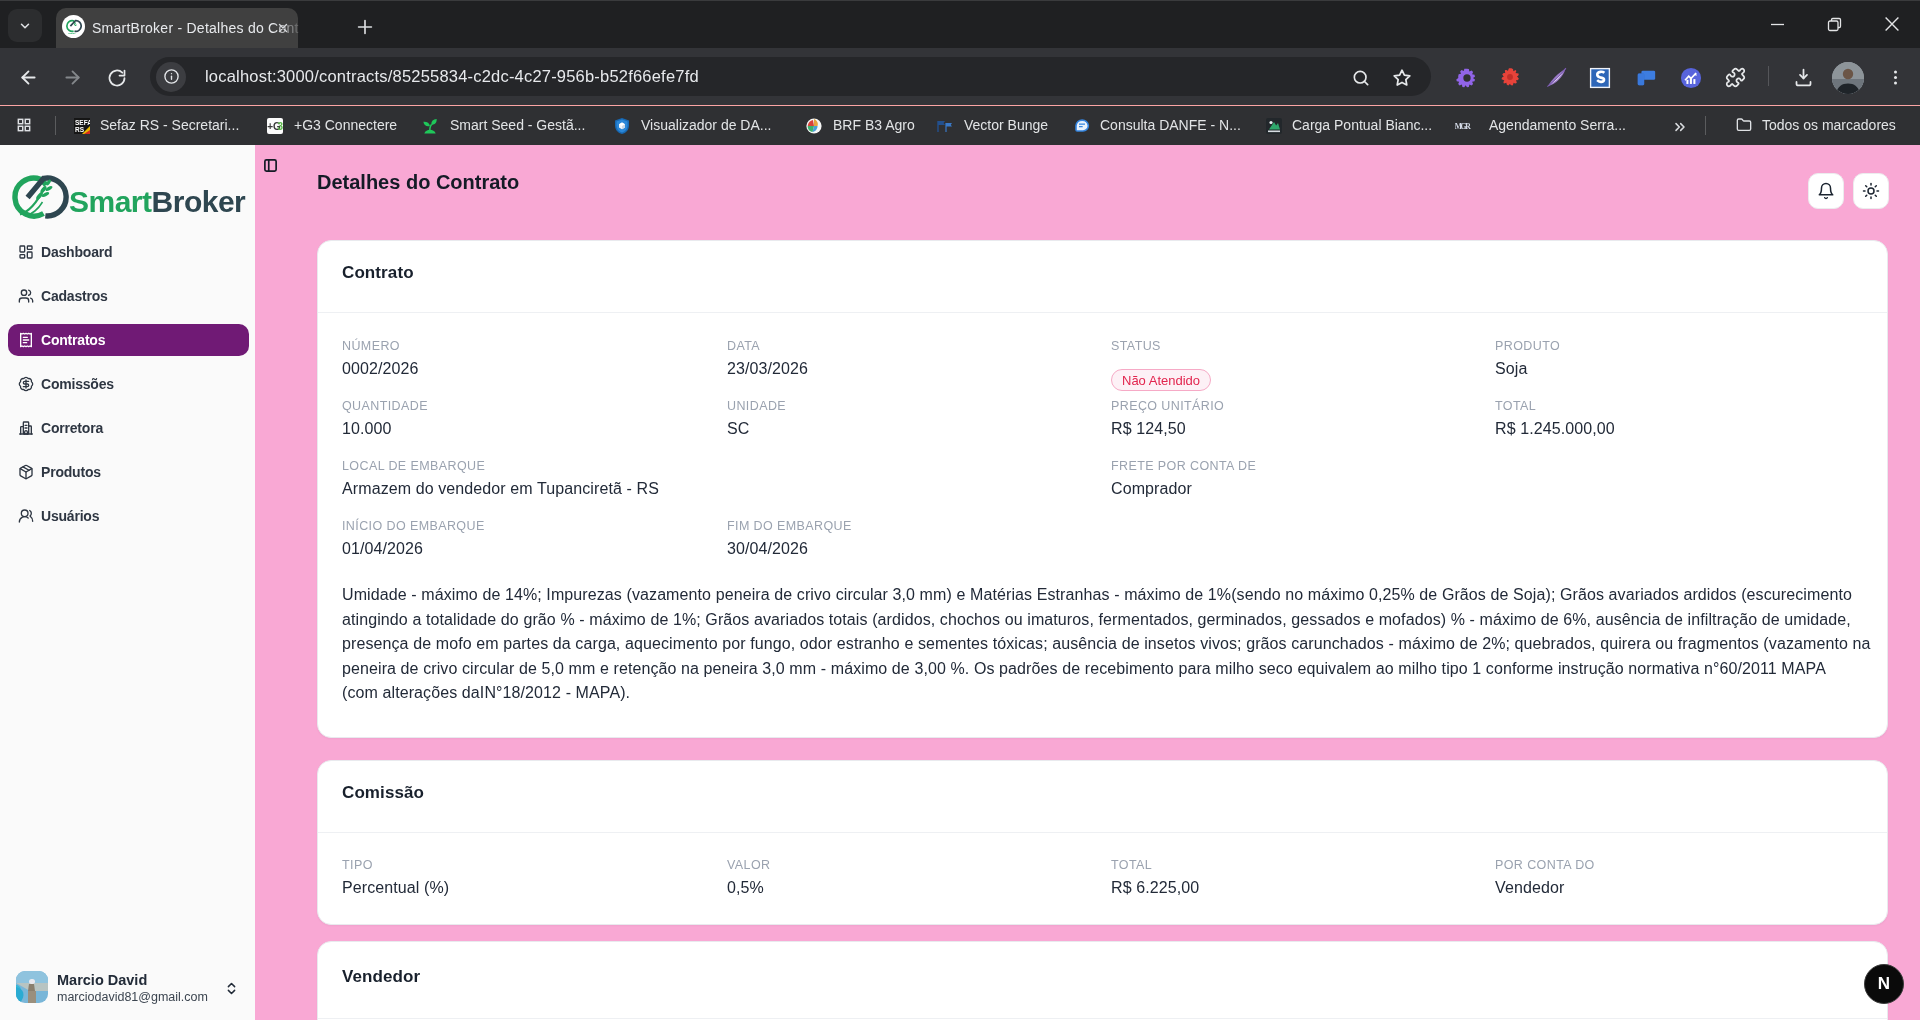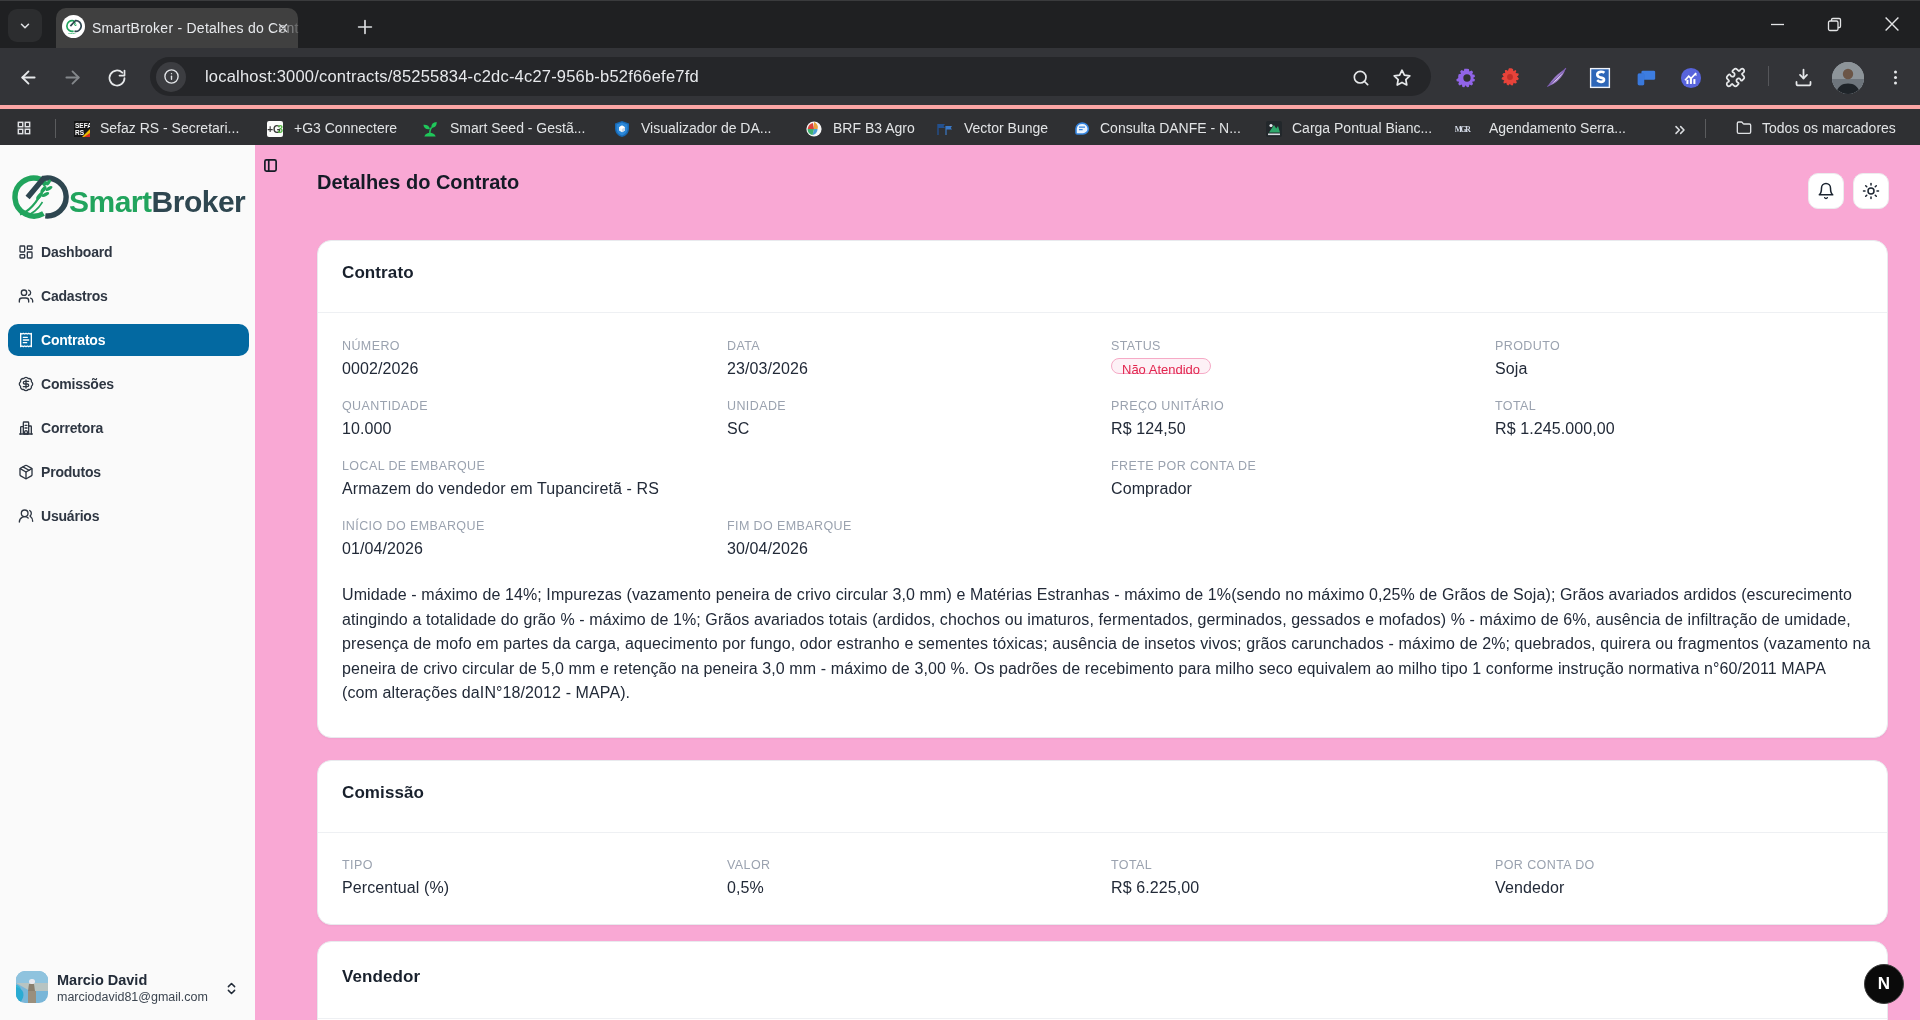--- a/index.html
+++ b/index.html
@@ -15,41 +15,41 @@
   #tab .title { position:absolute; left:36px; top:0; width:214px; line-height:40px; font-size:14px; letter-spacing:0.25px; color:#e7e9ec; white-space:nowrap; overflow:hidden; -webkit-mask-image:linear-gradient(90deg,#000 85%,transparent 99%); }
   #tab .close { position:absolute; right:8px; top:13px; width:14px; height:14px; color:#d6d8db; }
   #newtab { position:absolute; left:354px; top:16px; width:22px; height:22px; color:#dcdee1; }
   #winctl { position:absolute; right:0; top:0; height:48px; display:flex; align-items:center; color:#e4e5e7; }
   #winctl .wbtn { width:57px; height:48px; display:flex; align-items:center; justify-content:center; }
   #toolbar { position:absolute; left:0; top:48px; width:1920px; height:57px; background:#333438; }
   .tbico { position:absolute; color:#e6e8ea; }
   #pill { position:absolute; left:150px; top:9px; width:1281px; height:39px; border-radius:20px; background:#252629; }
   #pill .infocirc { position:absolute; left:6px; top:4.5px; width:30px; height:30px; border-radius:50%; background:#3c3d41; display:flex; align-items:center; justify-content:center; color:#e4e6e9; }
   #pill .url { position:absolute; left:55px; top:0; line-height:39px; font-size:16.5px; color:#e7e9ec; letter-spacing:0.2px; white-space:nowrap; }
-  #bmbar { position:absolute; left:0; top:105px; width:1920px; height:40px; background:#2f3033; border-top:4px solid #fca5a5; }
+  #bmbar { position:absolute; left:0; top:105px; width:1920px; height:40px; background:#2f3033; border-top:1px solid #fca5a5; }
   .bmtext { position:absolute; top:0; line-height:39px; font-size:14px; color:#e2e4e6; white-space:nowrap; }
   .bmico { position:absolute; top:12px; width:16px; height:16px; }
   .vdiv { position:absolute; top:10px; width:1px; height:19px; background:#5b5c5e; }
   
   #app { position:absolute; left:0; top:145px; width:1920px; height:875px; background:#fff; }
   #sidebar { position:absolute; left:0; top:0; width:282px; height:875px; background:#fafafa; border-right:1px solid #e8e8ea; }
   .nav-item { position:absolute; left:8px; width:241px; height:32px; border-radius:10px; color:#2e3642; }
   .nav-item .nico { position:absolute; left:10px; top:8px; width:16px; height:16px; }
   .nav-item .nlab { position:absolute; left:33px; top:0; line-height:32px; font-size:14px; font-weight:700; letter-spacing:-0.2px; }
-  .nav-item.active { background:#0369a1; color:#fff; }
+  .nav-item.active { background:#701a75; color:#fff; }
   
   #main { position:absolute; left:255px; top:0; width:1665px; height:875px; background:#f9a8d4; }
   .hbtn { position:absolute; width:36px; height:36px; border:1px solid #ececee; border-radius:10px; background:#fff; color:#1b2430; display:flex; align-items:center; justify-content:center; }
   .card { position:absolute; left:62px; width:1571px; background:#fff; border:1px solid #e9eaee; border-radius:14px; box-shadow:0 1px 2px rgba(16,24,40,.04); }
   .card h2 { position:absolute; left:24px; font-size:17px; font-weight:700; color:#18202c; letter-spacing:0.1px; }
   .card .cdiv { position:absolute; left:0; width:100%; height:1px; background:#eef0f3; }
   .fld { position:absolute; }
   .fld .lab { font-size:12.5px; line-height:14px; color:#9aa2af; letter-spacing:0.4px; }
   .fld .val { margin-top:4px; font-size:16px; line-height:24px; color:#222a38; letter-spacing:0.1px; }
-  .badge { display:inline-block; margin-top:5px; padding:0 10px; height:16px; line-height:21px; border:1px solid #f6aac6; border-radius:999px; background:#fdf1f6; color:#e2254e; font-size:13px; }
+  .badge { display:inline-block; margin-top:16px; padding:0 10px; height:22px; line-height:21px; border:1px solid #f6aac6; border-radius:999px; background:#fdf1f6; color:#e2254e; font-size:13px; }
 </style>
 </head>
 <body>
 
 <div id="titlebar">
   <div class="topline"></div>
   <div id="tabsearch">
       <svg width="14" height="14" viewBox="0 0 24 24" fill="none" stroke="currentColor" stroke-width="2.6" stroke-linecap="round" stroke-linejoin="round">
         <path d="m6 9 6 6 6-6"></path>
       </svg>

